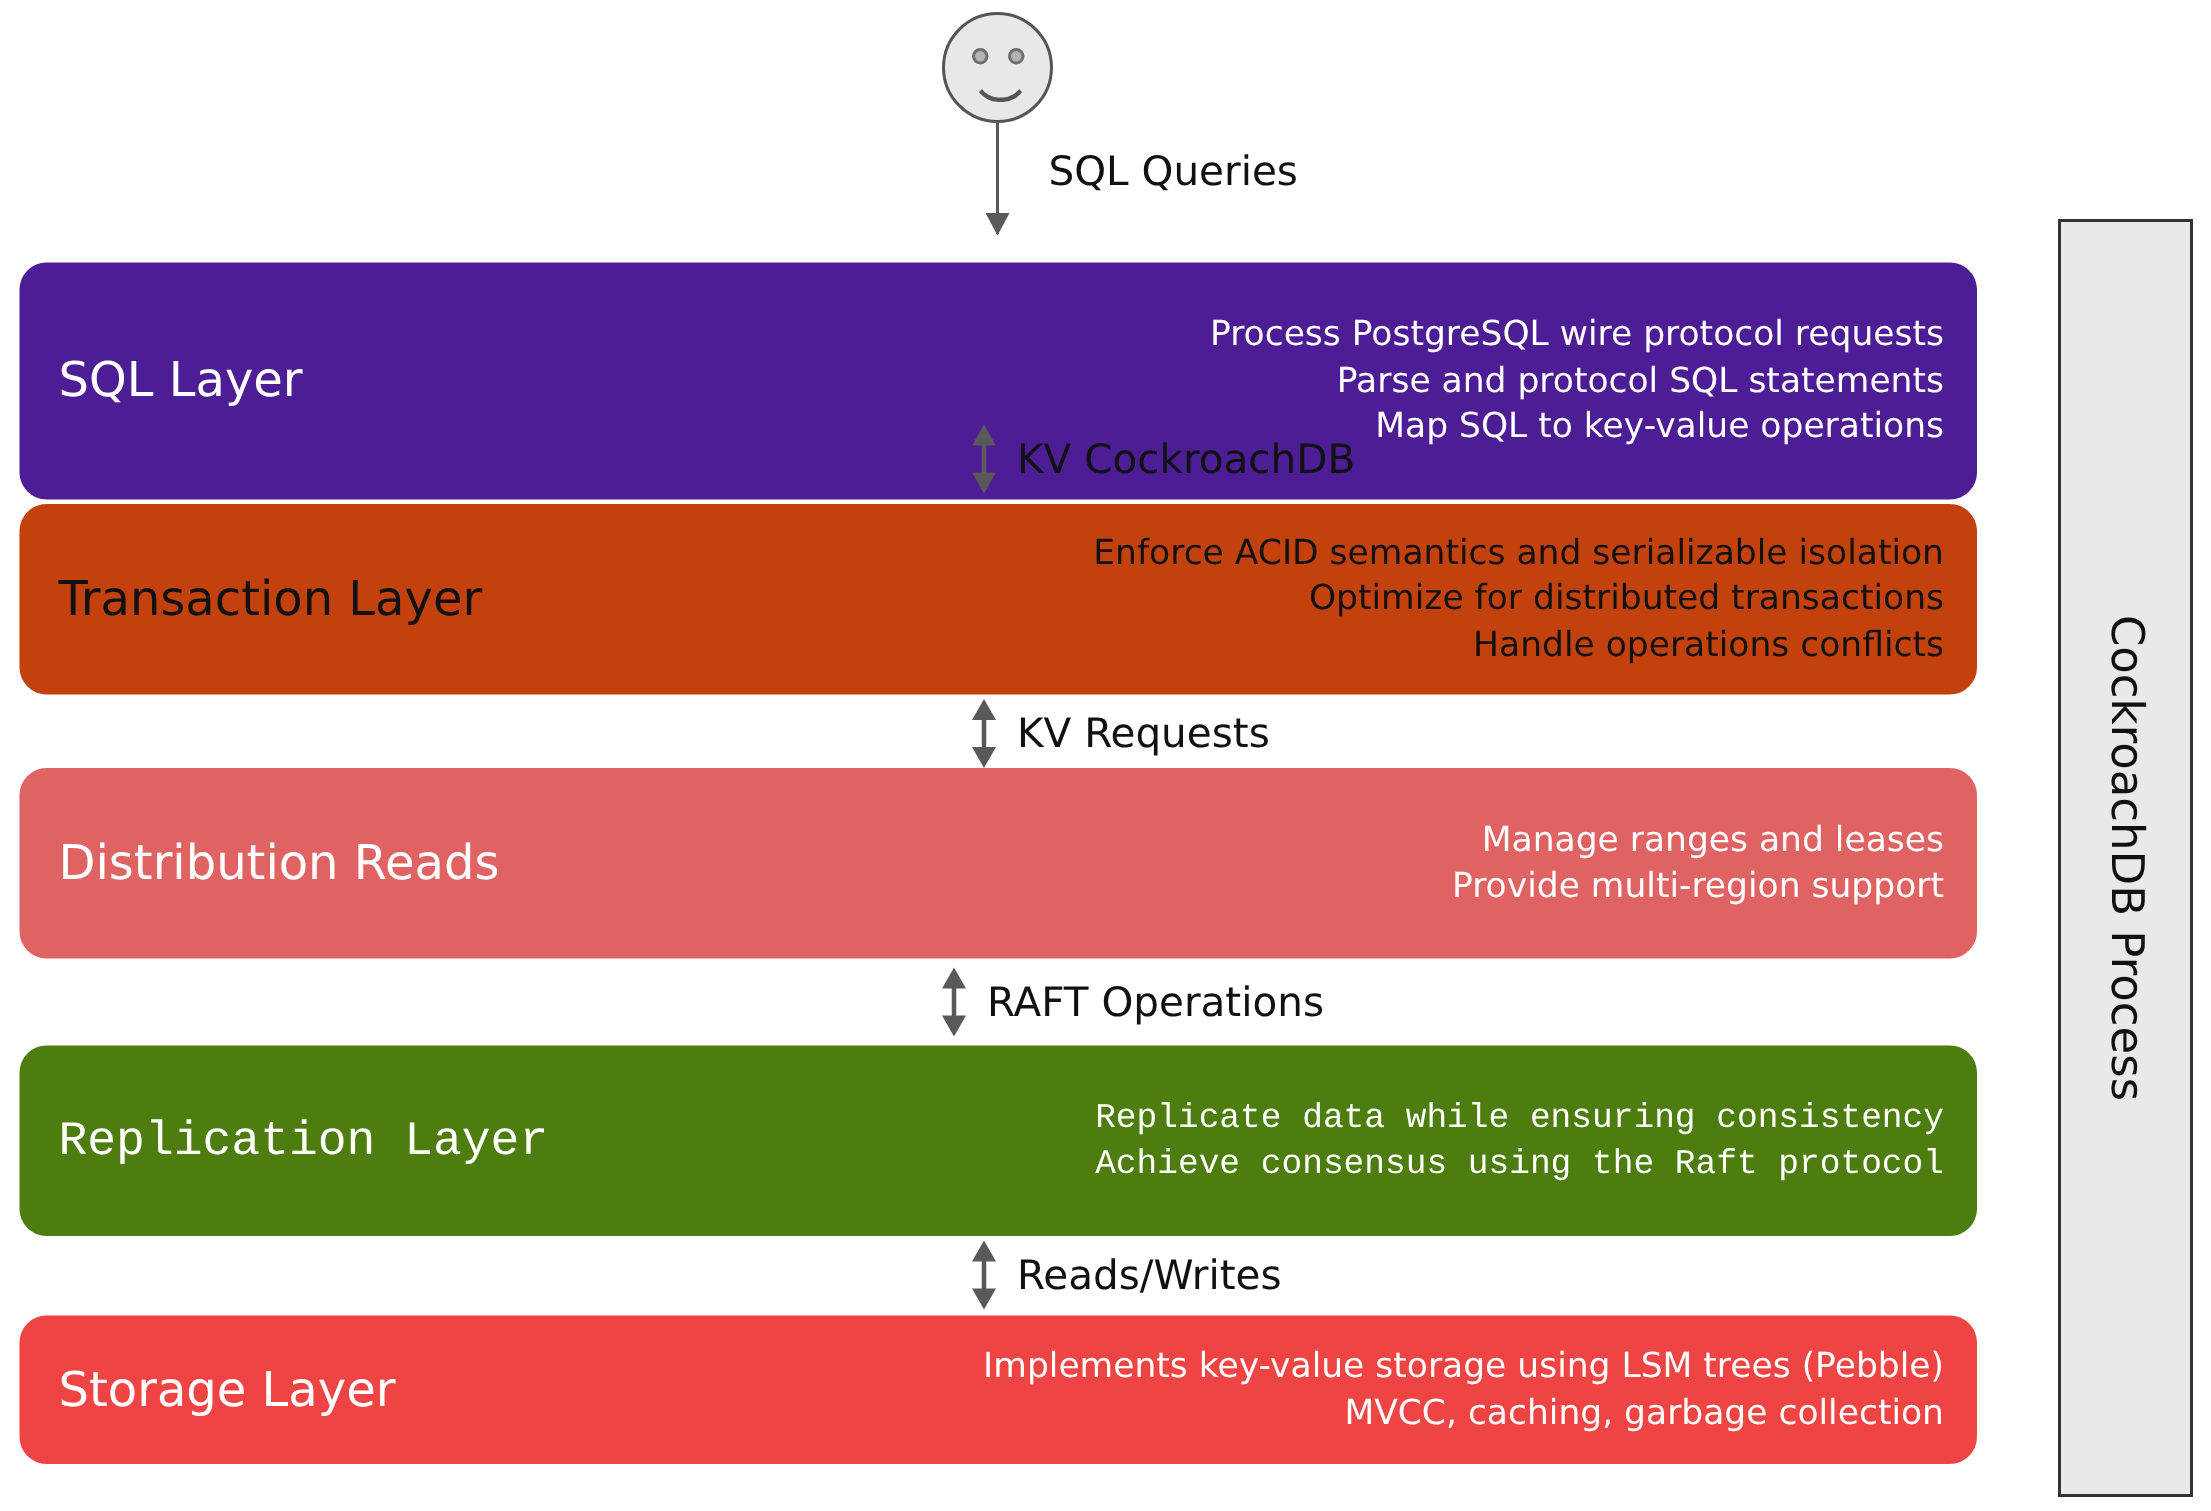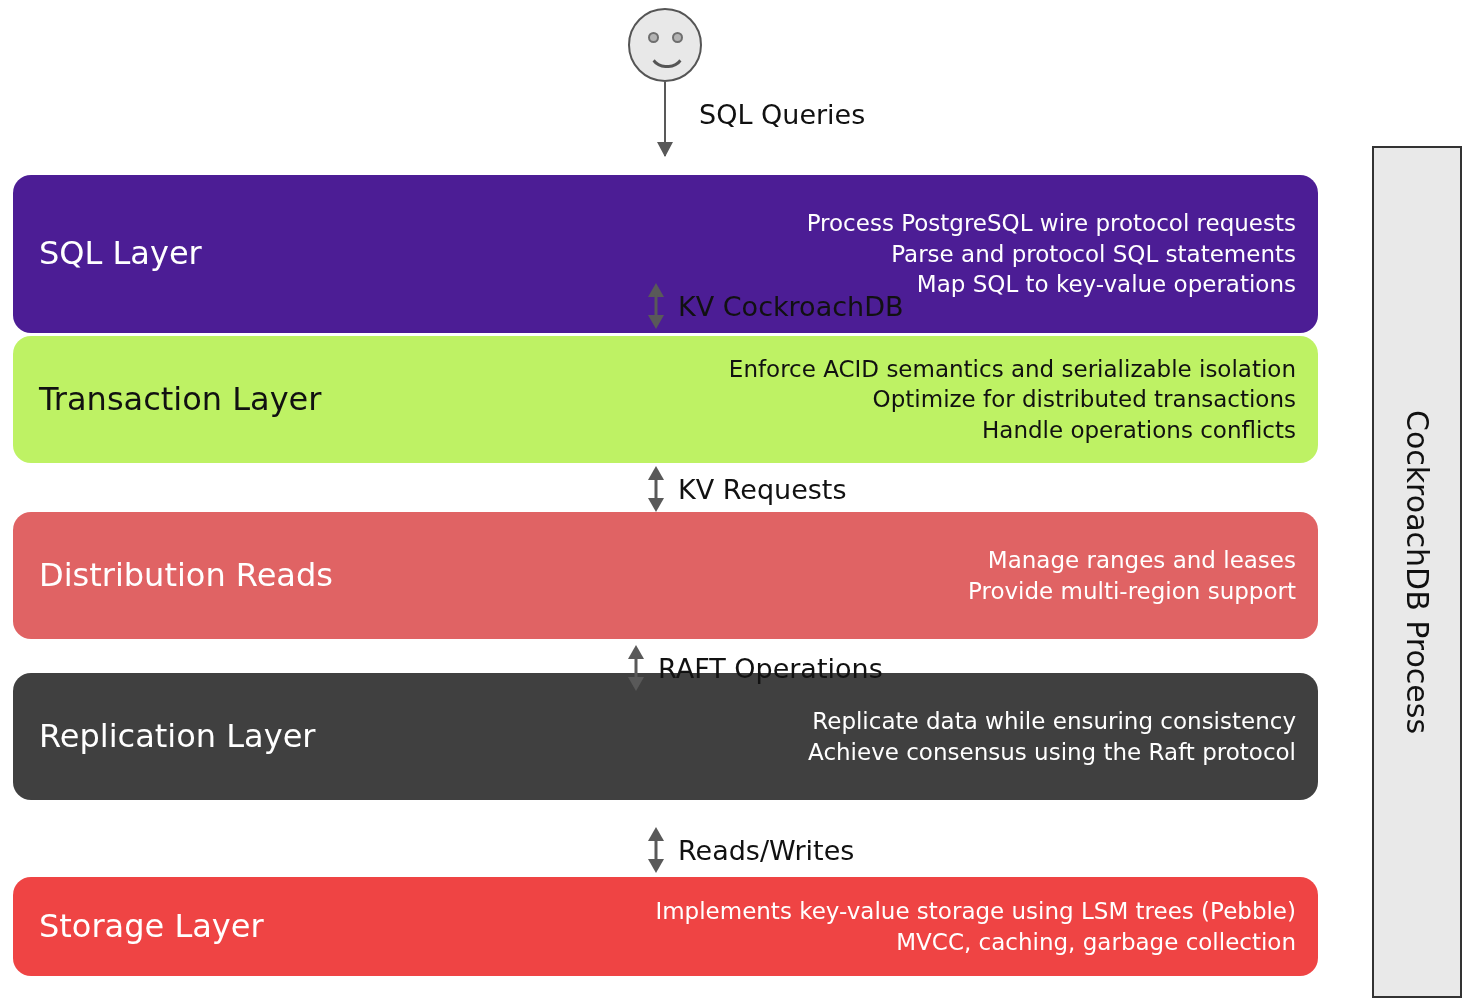--- a/index.html
+++ b/index.html
@@ -157,36 +157,36 @@
 
   <div id="layers-root">
       <div class="layer" style="top: 150px; height: 158px; background: #4c1d95; margin-top: 25px;">
         <div class="layer-title" style="color: rgb(255, 255, 255);">SQL Layer</div>
         <div class="layer-desc" style="color: rgb(255, 255, 255);">
           <div>Process PostgreSQL wire protocol requests</div>
           <div>Parse and protocol SQL statements</div>
           <div>Map SQL to key-value operations</div>
         </div>
       </div>
-      <div class="layer" style="top: 336px; height: 127px; background: #bef264;">
+      <div class="layer" style="top: 336px; height: 127px; background: #c2410c;">
         <div class="layer-title" style="color: rgb(17, 17, 17);">Transaction Layer</div>
         <div class="layer-desc" style="color: rgb(17, 17, 17);">
           <div>Enforce ACID semantics and serializable isolation</div>
           <div>Optimize for distributed transactions</div>
           <div>Handle operations conflicts</div>
         </div>
       </div>
       <div class="layer" style="top: 512px; height: 127px; background: rgb(224, 99, 100);">
         <div class="layer-title" style="color: rgb(255, 255, 255);">Distribution Reads</div>
         <div class="layer-desc" style="color: rgb(255, 255, 255);">
           <div>Manage ranges and leases</div>
           <div>Provide multi-region support</div>
         </div>
       </div>
-      <div class="layer" style="top: 673px; height: 127px; background: #404040;">
+      <div class="layer" style="top: 697px; height: 127px; background: #4d7c0f; font-family: Liberation Mono, monospace;">
         <div class="layer-title" style="color: rgb(255, 255, 255);">Replication Layer</div>
         <div class="layer-desc" style="color: rgb(255, 255, 255);">
           <div>Replicate data while ensuring consistency</div>
           <div>Achieve consensus using the Raft protocol</div>
         </div>
       </div>
       <div class="layer" style="top: 877px; height: 99px; background: #ef4444;">
         <div class="layer-title" style="color: rgb(255, 255, 255);">Storage Layer</div>
         <div class="layer-desc" style="color: rgb(255, 255, 255);">
           <div>Implements key-value storage using LSM trees (Pebble)</div>

